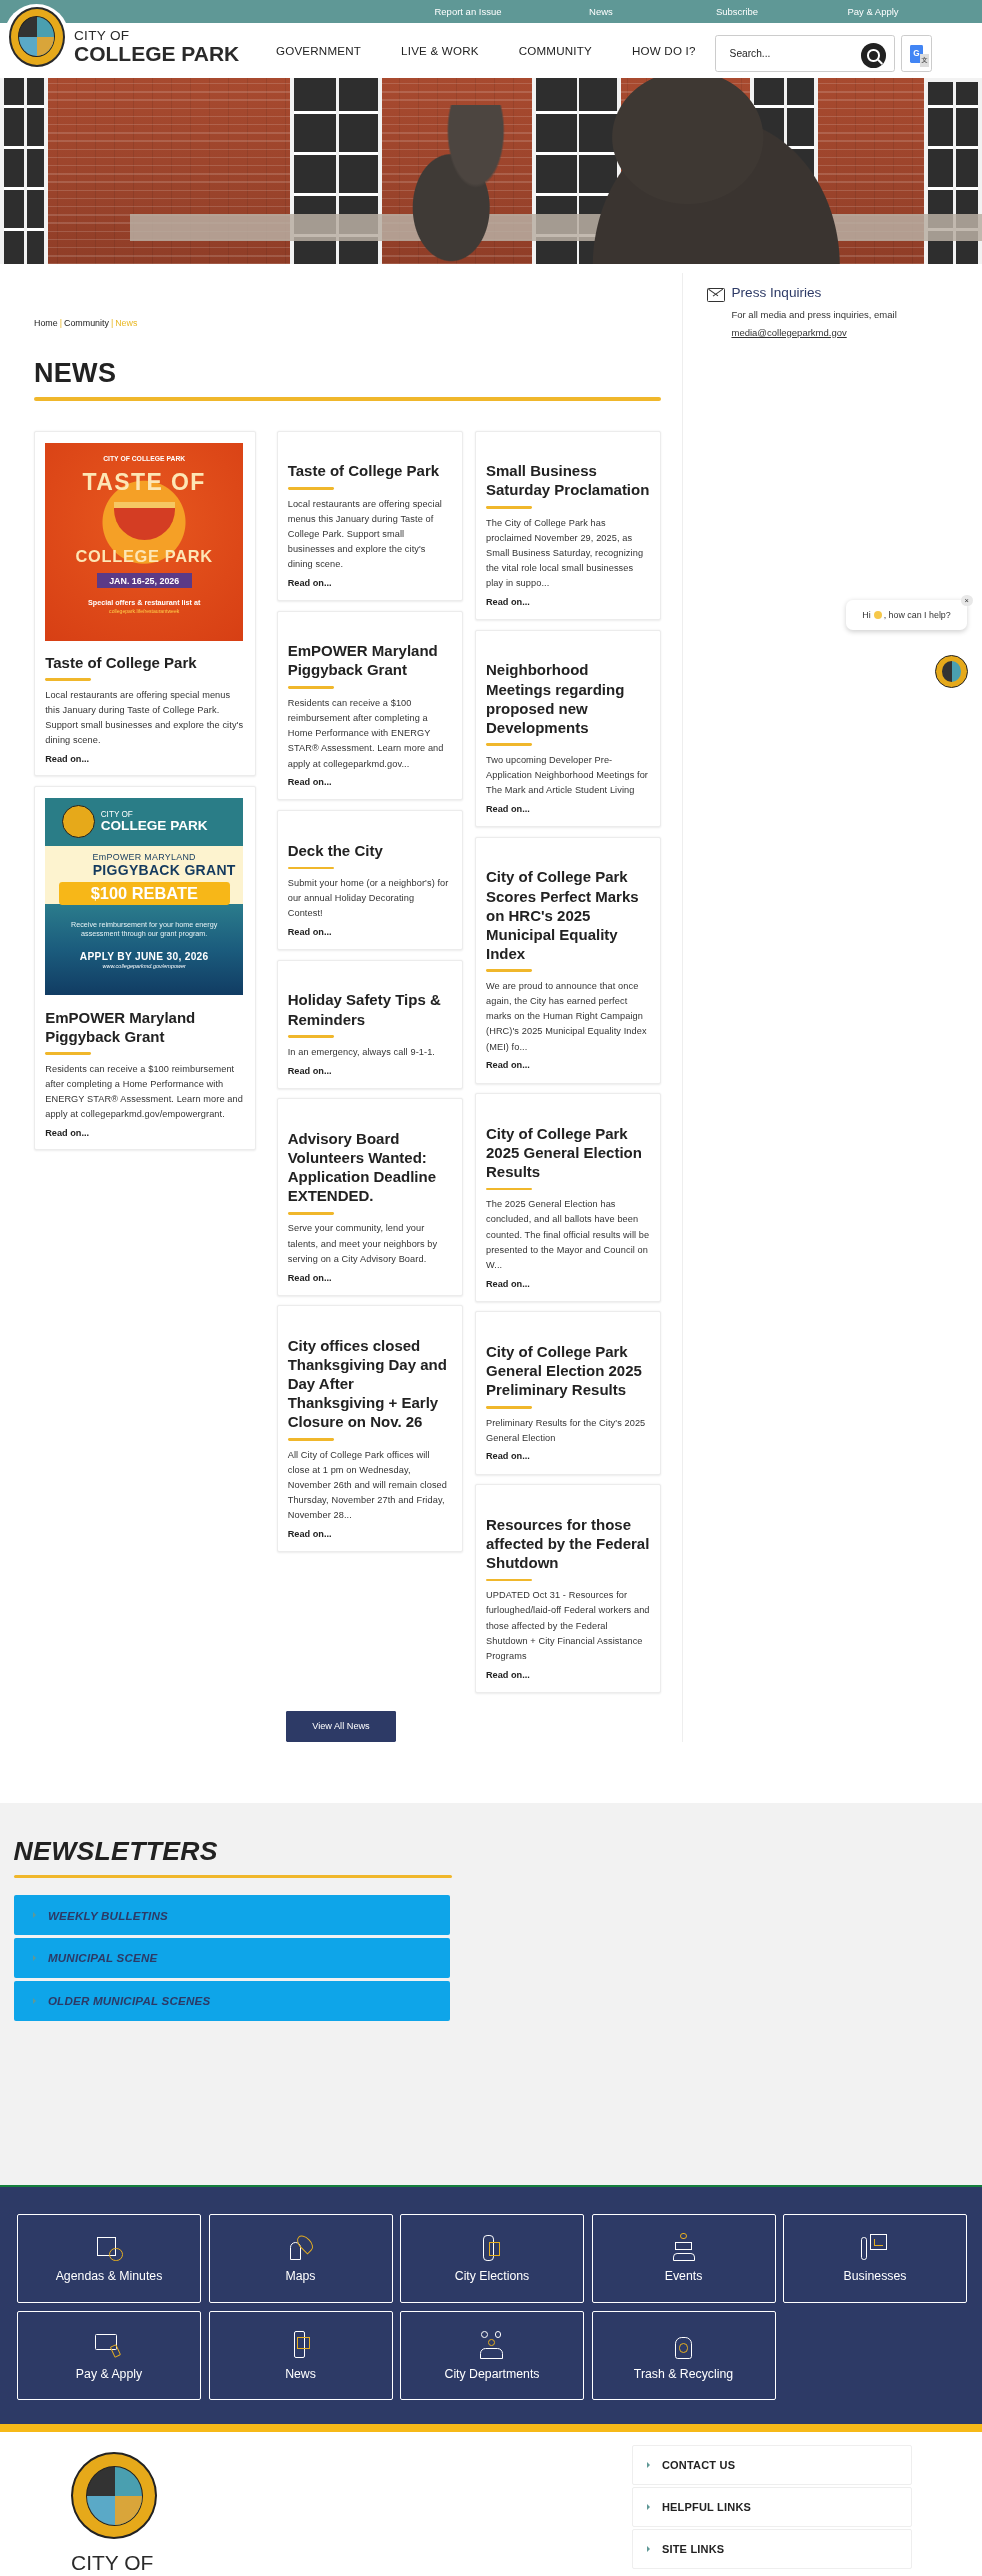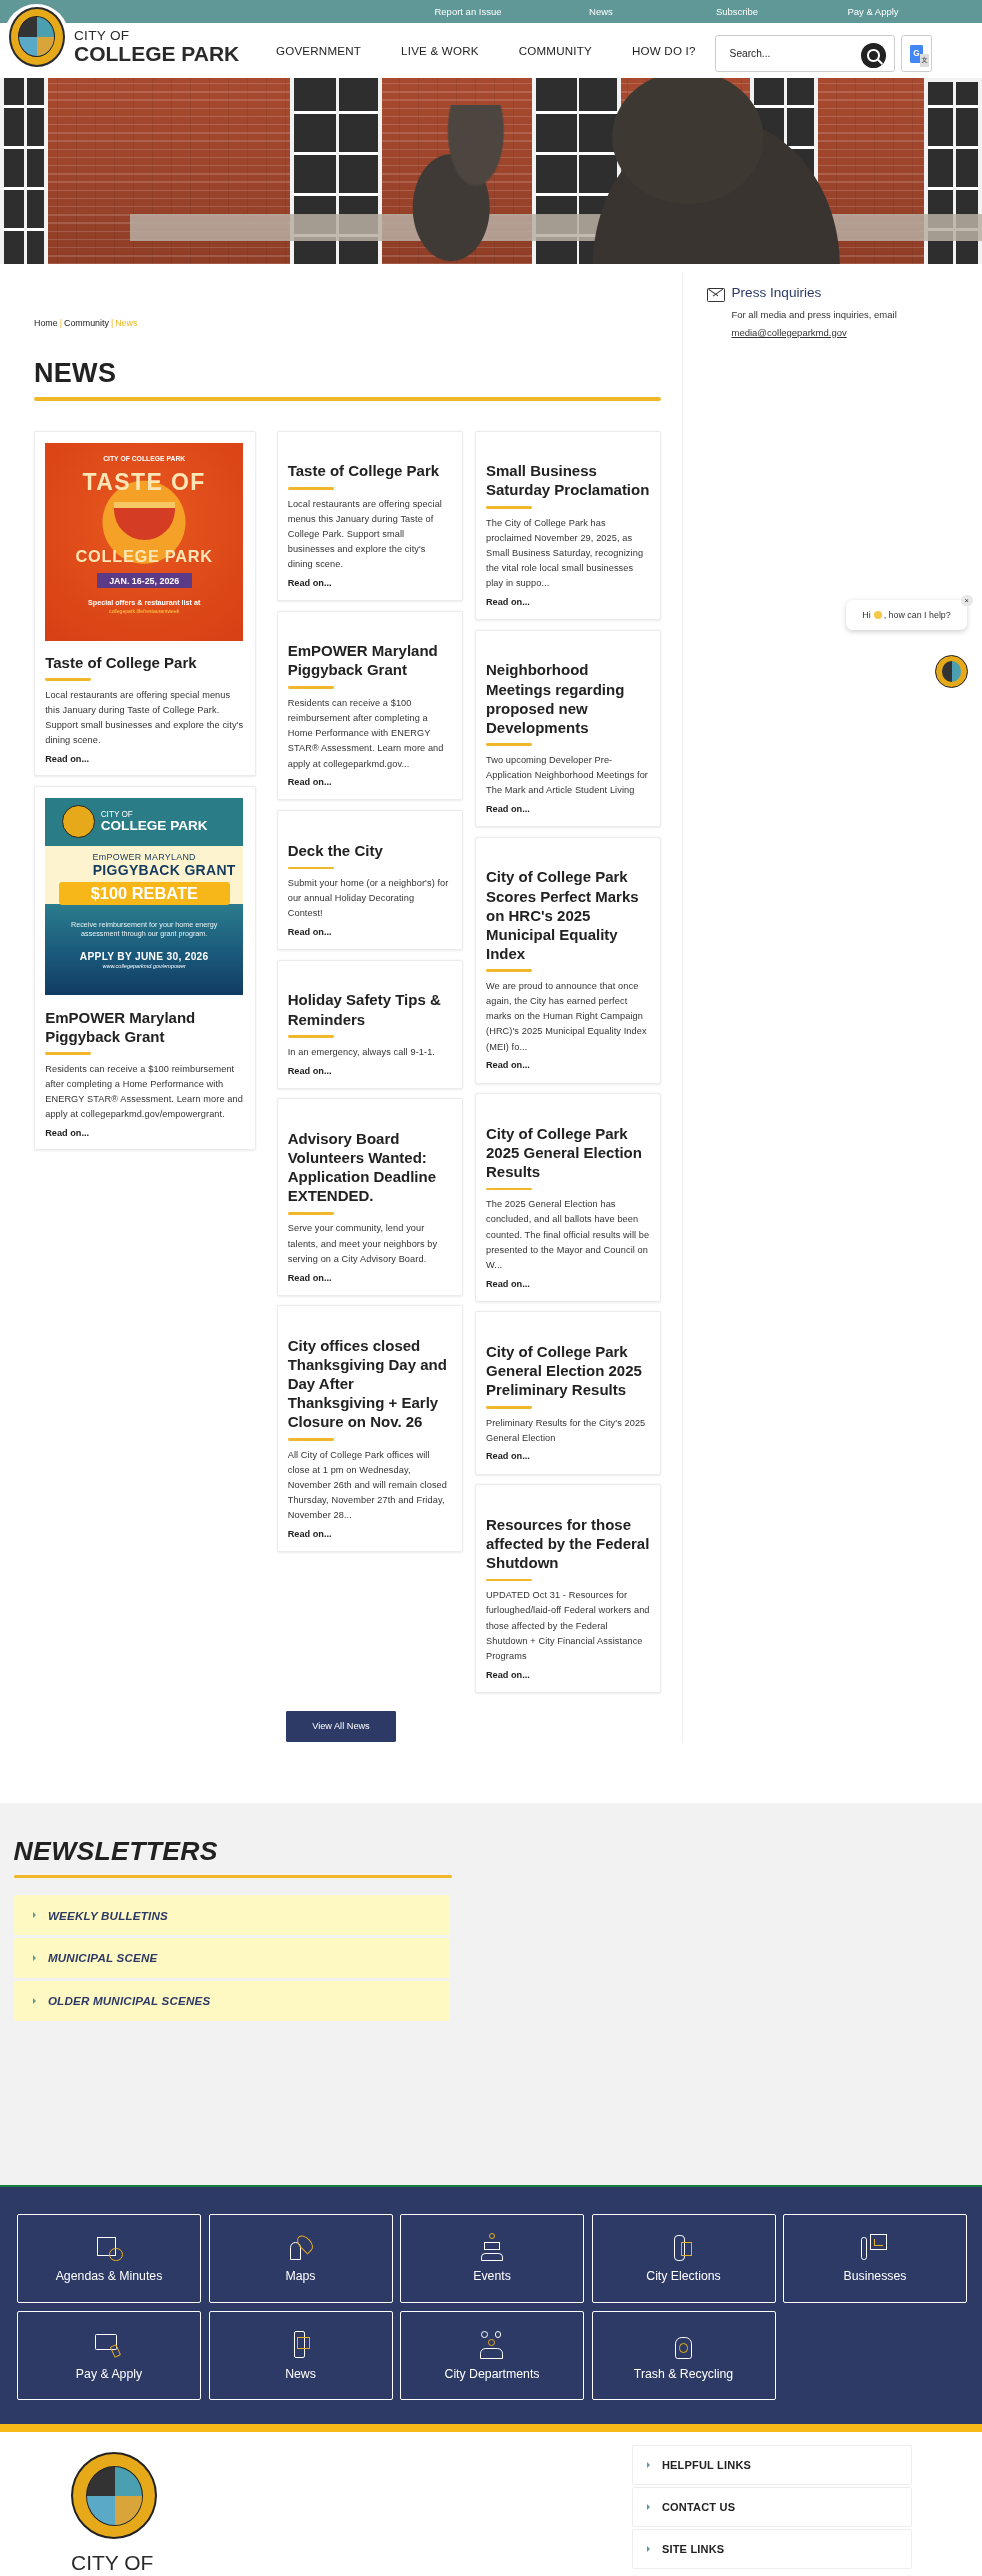--- a/index.html
+++ b/index.html
@@ -109,21 +109,21 @@
   .chat-bubble .wave { display: inline-block; width: 8.2px; height: 8.2px; border-radius: 50%; background: #f6c84a; margin: 0 1.4px 0 3.4px; }
   .chat-close { position: absolute; right: -5.5px; top: -5.5px; width: 11.6px; height: 11.6px; border-radius: 50%; background: #e8e8e8; font-size: 7.5px; line-height: 11.6px; text-align: center; color: #333; }
   .chat-seal { position: absolute; left: 935px; top: 382px; width: 33px; height: 33px; border-radius: 50%; background: #e6a91a; border: 1.4px solid #222; display: flex; align-items: center; justify-content: center; }
   .chat-seal::after { content: ""; width: 19px; height: 20.5px; border-radius: 50%; background: linear-gradient(90deg, #333 0 50%, #4a9fb0 50% 100%); }
 
   
   .newsletters { background: #f2f2f2; height: 382px; padding: 33px 0 0 13.6px; }
   .newsletters h2 { font-size: 26.6px; font-weight: bold; letter-spacing: 0.3px; color: #222; }
   .newsletters .rule { height: 3.4px; width: 438px; background: #f0b72b; margin-top: 8.2px; border-radius: 2px; }
   .accordion { width: 436px; margin-top: 17px; }
-  .acc-item { background: #fef9c3; height: 40px; margin-bottom: 2.7px; border-radius: 2px; display: flex; align-items: center; padding-left: 19px; }
+  .acc-item { background: #0ea5e9; height: 40px; margin-bottom: 2.7px; border-radius: 2px; display: flex; align-items: center; padding-left: 19px; }
   .acc-caret { width: 0; height: 0; border-top: 3.4px solid transparent; border-bottom: 3.4px solid transparent; border-left: 3.4px solid #5f9896; margin-right: 12.3px; }
   .acc-item span { font-size: 11.6px; font-weight: bold; color: #2d3a66; letter-spacing: 0.2px; }
 
   
   .quick-links { background: #2d3a66; height: 239px; padding: 27px 17px 0 17px; border-top: 2px solid #15803d; }
   .ql-grid { display: grid; grid-template-columns: repeat(5, 184px); column-gap: 7.5px; row-gap: 8.2px; }
   .ql-tile { height: 89px; border: 1.4px solid #fff; border-radius: 2px; display: flex; flex-direction: column; align-items: center; justify-content: center; color: #fff; }
   .ql-icon { width: 30px; height: 30px; position: relative; margin-bottom: 6.8px; }
   .ql-icon .w { position: absolute; border: 1.4px solid #fff; }
   .ql-icon .y { position: absolute; border: 1.4px solid #e8b020; }
@@ -379,32 +379,32 @@
     </a>
     <a href="#" class="ql-tile">
       <span class="ql-icon">
           <span class="w" style="left:4.1px;top:9.5px;width:11px;height:17.7px;border-radius:5.5px 5.5px 0 0;"></span>
           <span class="y" style="left:13.6px;top:1.4px;width:12.3px;height:19px;border-radius:50% 50% 50% 0;transform:rotate(-45deg);"></span>
         </span>
       <span class="ql-label">Maps</span>
     </a>
     <a href="#" class="ql-tile">
       <span class="ql-icon">
+          <span class="w" style="left:5.5px;top:2.7px;width:11px;height:26px;border-radius:4.1px;"></span>
+          <span class="y" style="left:12.3px;top:9.5px;width:11px;height:13.6px;"></span>
+        </span>
+      <span class="ql-label">City Elections</span>
+    </a>
+    <a href="#" class="ql-tile">
+      <span class="ql-icon">
           <span class="y" style="left:11.6px;top:0;width:6.8px;height:6.8px;border-radius:50%;"></span>
           <span class="w" style="left:6.8px;top:9.5px;width:16.4px;height:8.2px;"></span>
           <span class="w" style="left:4.1px;top:20.5px;width:22px;height:8.2px;border-radius:4.1px 4.1px 0 0;"></span>
         </span>
       <span class="ql-label">Events</span>
-    </a>
-    <a href="#" class="ql-tile">
-      <span class="ql-icon">
-          <span class="w" style="left:5.5px;top:2.7px;width:11px;height:26px;border-radius:4.1px;"></span>
-          <span class="y" style="left:12.3px;top:9.5px;width:11px;height:13.6px;"></span>
-        </span>
-      <span class="ql-label">City Elections</span>
     </a>
     <a href="#" class="ql-tile">
       <span class="ql-icon">
           <span class="w" style="left:1.4px;top:4.1px;width:5.5px;height:23px;border-radius:2.7px;"></span>
           <span class="w" style="left:9.5px;top:1.4px;width:17.7px;height:16.4px;"></span>
           <span class="y" style="left:13.6px;top:6.8px;width:9.5px;height:6.8px;border-width:0 0 1.4px 1.4px;"></span>
         </span>
       <span class="ql-label">Businesses</span>
     </a>
     <a href="#" class="ql-tile">
@@ -463,25 +463,25 @@
       <div>College Park, MD 20740</div>
     </div>
     <div class="phone">
       <div>240.487.3500</div>
       <div>24/7 Hotline: 240.487.3588</div>
     </div>
   </div>
   <div class="footer-right">
     <div class="footer-acc">
       <span class="acc-caret"></span>
+      <span>CONTACT US</span>
+    </div>
+    <div class="footer-acc">
+      <span class="acc-caret"></span>
       <span>HELPFUL LINKS</span>
     </div>
     <div class="footer-acc">
       <span class="acc-caret"></span>
-      <span>CONTACT US</span>
-    </div>
-    <div class="footer-acc">
-      <span class="acc-caret"></span>
       <span>SITE LINKS</span>
     </div>
   </div>
 </footer>
 
 
 </body></html>

